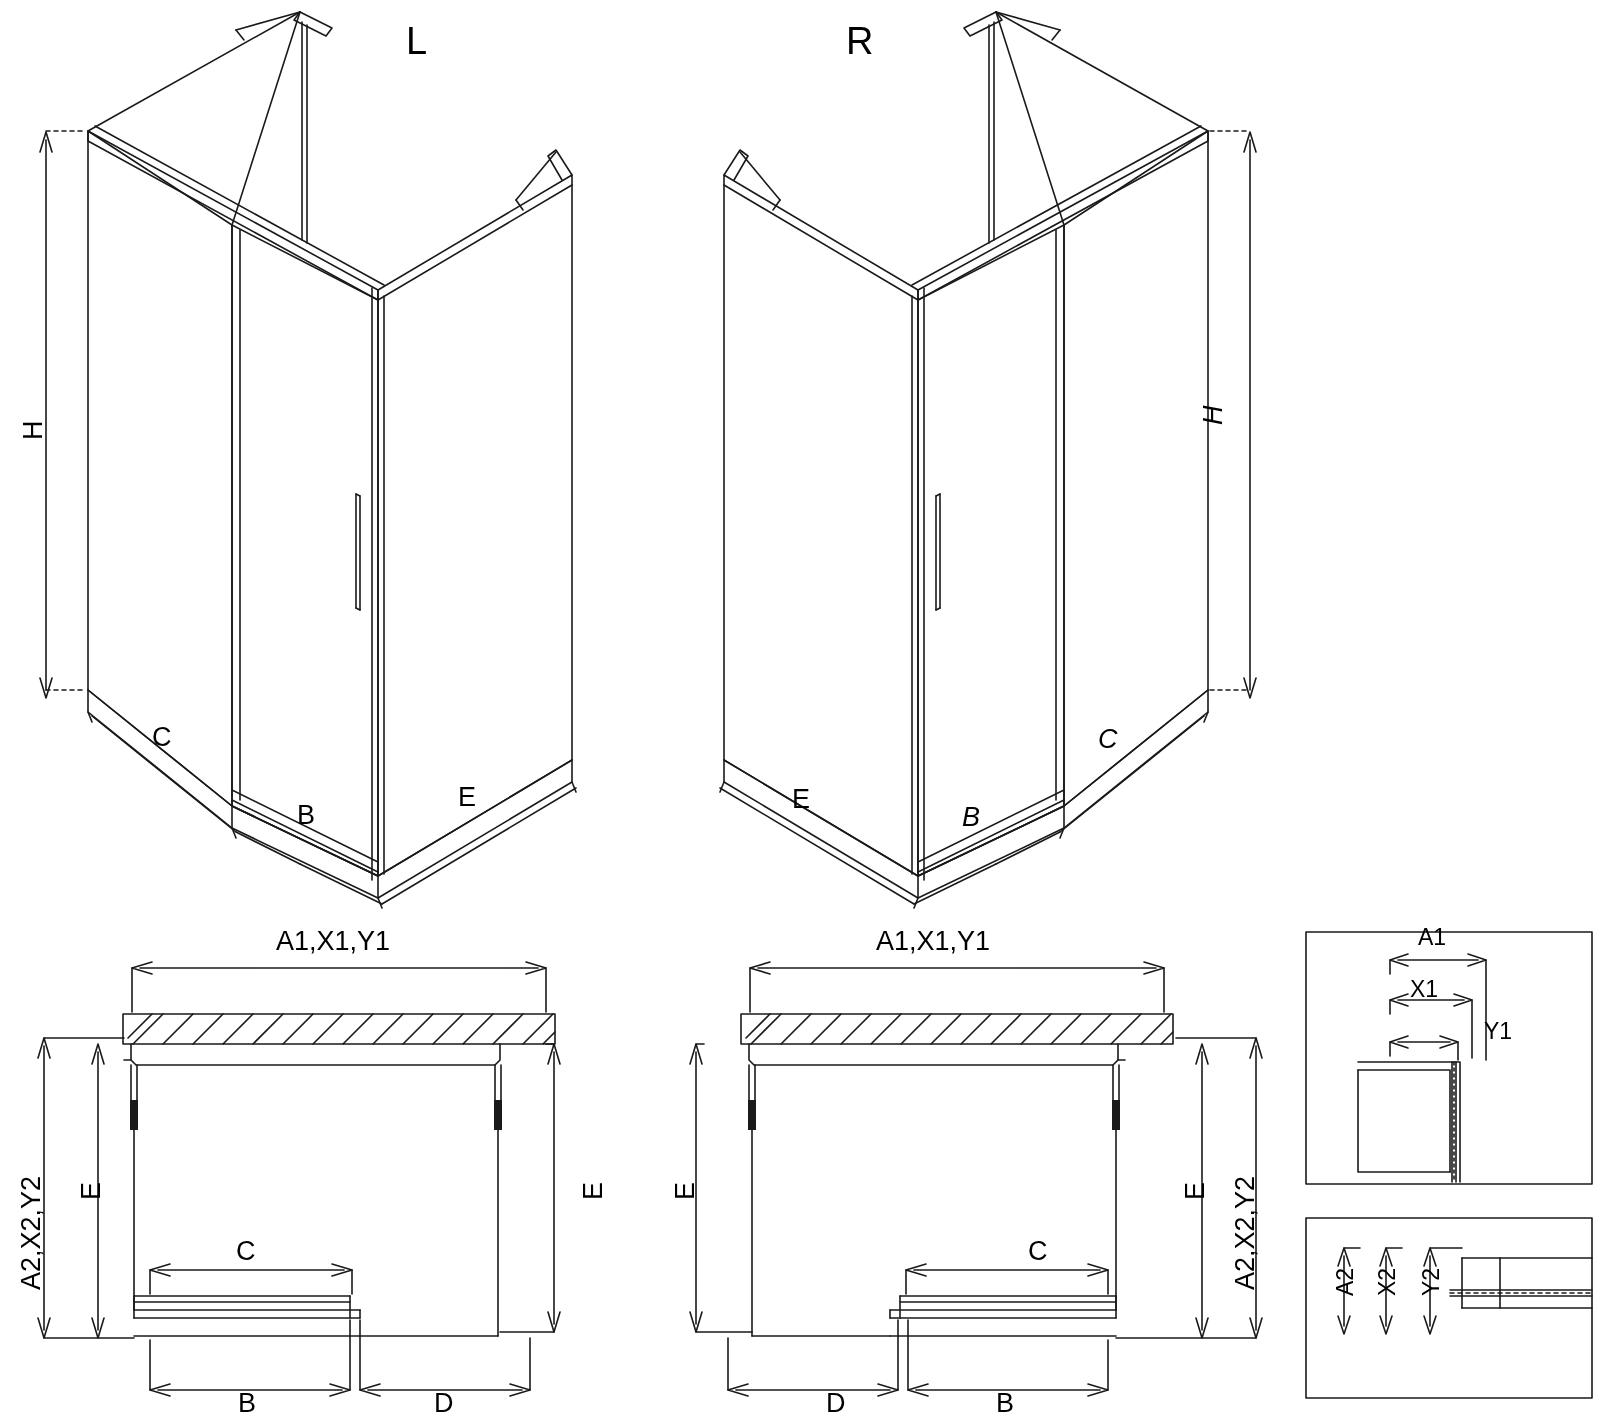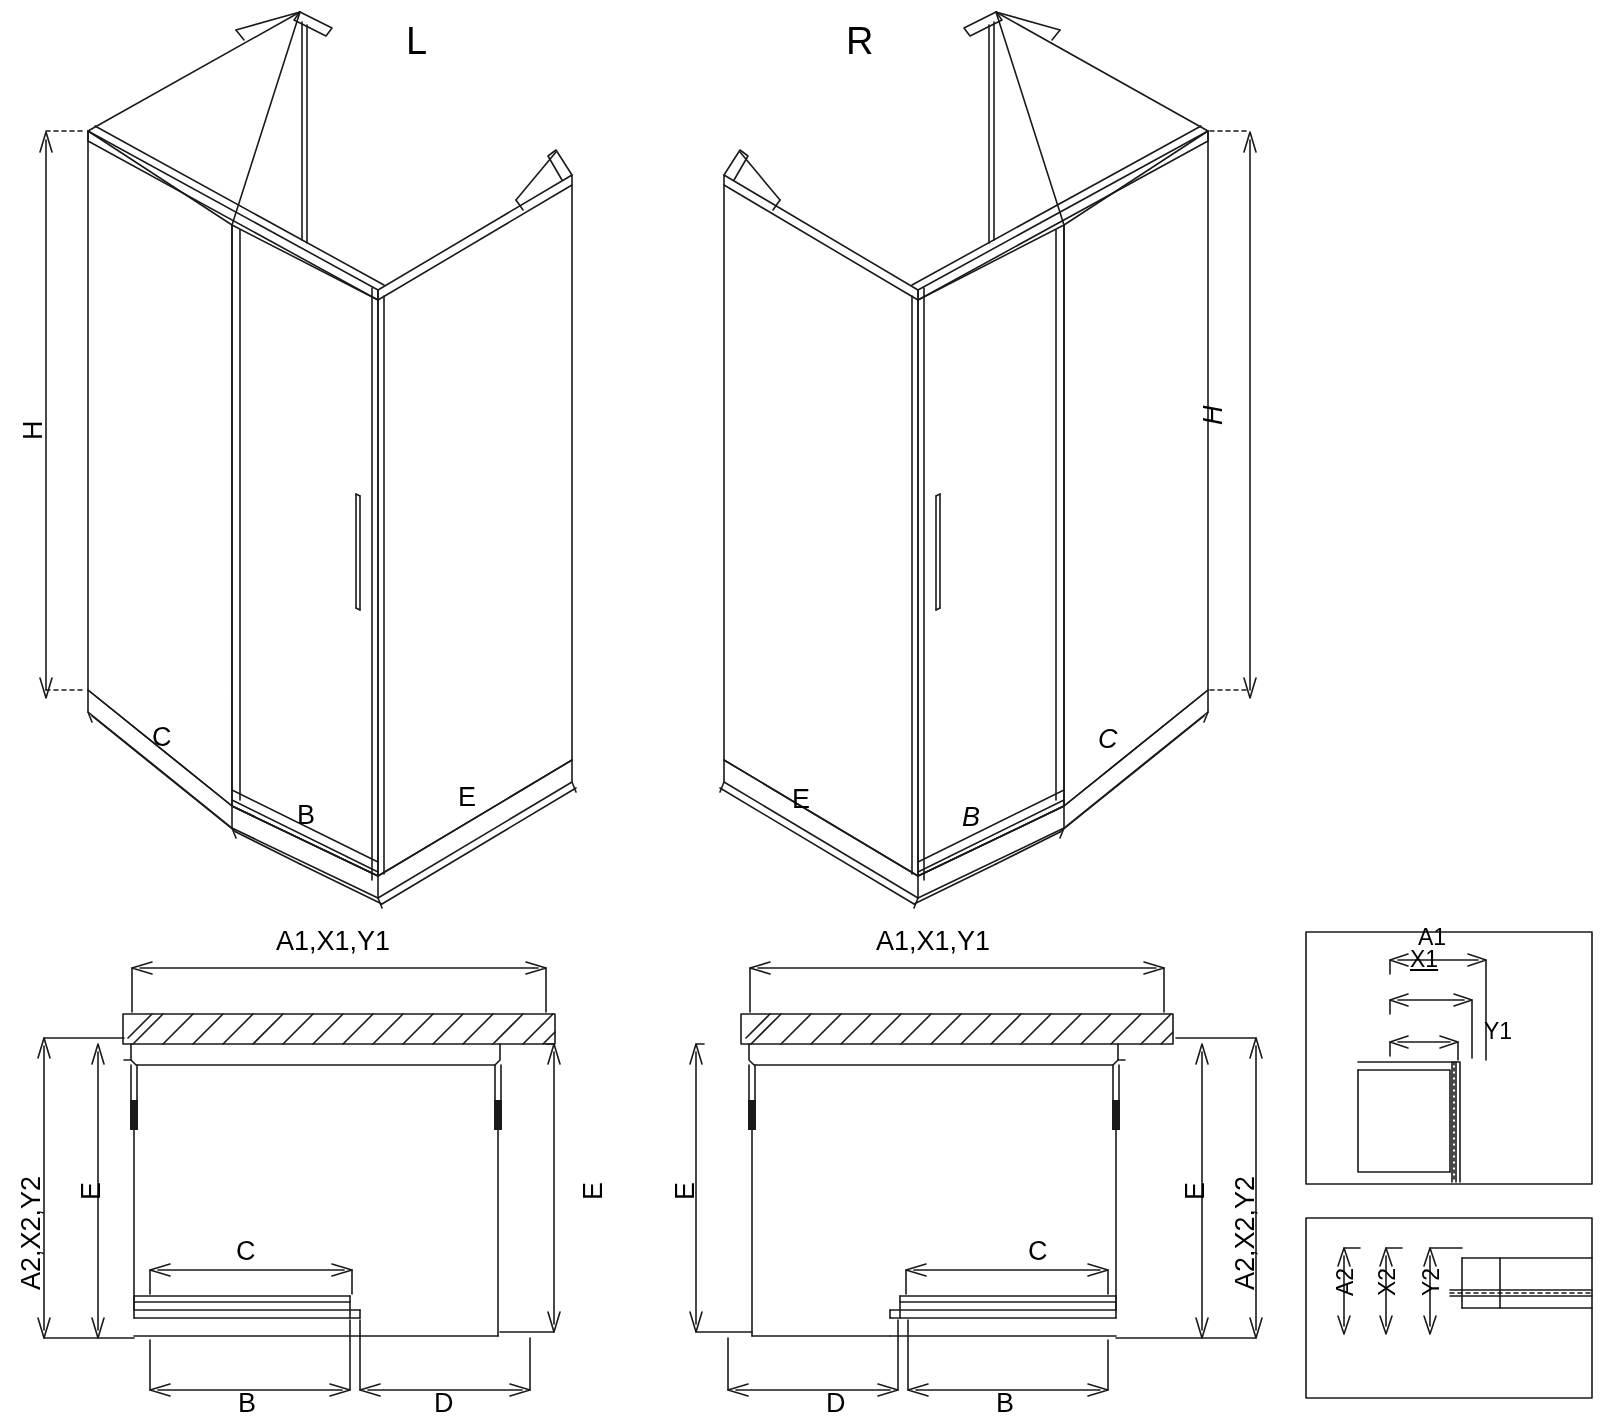--- a/index.html
+++ b/index.html
@@ -393,20 +393,20 @@
 
   <div class="lbl lbl-med" style="left:876px; top:928px;">A1,X1,Y1</div>
   <div class="lbl lbl-med rot90" style="left:1232px; top:1290px;">A2,X2,Y2</div>
   <div class="lbl lbl-med rot90" style="left:1182px; top:1200px;">E</div>
   <div class="lbl lbl-med rot90" style="left:672px; top:1200px;">E</div>
   <div class="lbl lbl-med" style="left:1028px; top:1238px;">C</div>
   <div class="lbl lbl-med" style="left:996px; top:1390px;">B</div>
   <div class="lbl lbl-med" style="left:826px; top:1390px;">D</div>
 
   <div class="lbl lbl-sm" style="left:1418px; top:926px;">A1</div>
-  <div class="lbl lbl-sm" style="left:1410px; top:948px;text-decoration:underline;">X1</div>
+  <div class="lbl lbl-sm" style="left:1410px; top:978px;">X1</div>
   <div class="lbl lbl-sm" style="left:1484px; top:1020px;">Y1</div>
 
   <div class="lbl lbl-sm rot90" style="left:1334px; top:1296px;">A2</div>
   <div class="lbl lbl-sm rot90" style="left:1376px; top:1296px;">X2</div>
   <div class="lbl lbl-sm rot90" style="left:1420px; top:1296px;">Y2</div>
 
 </div>
 
 </body></html>

